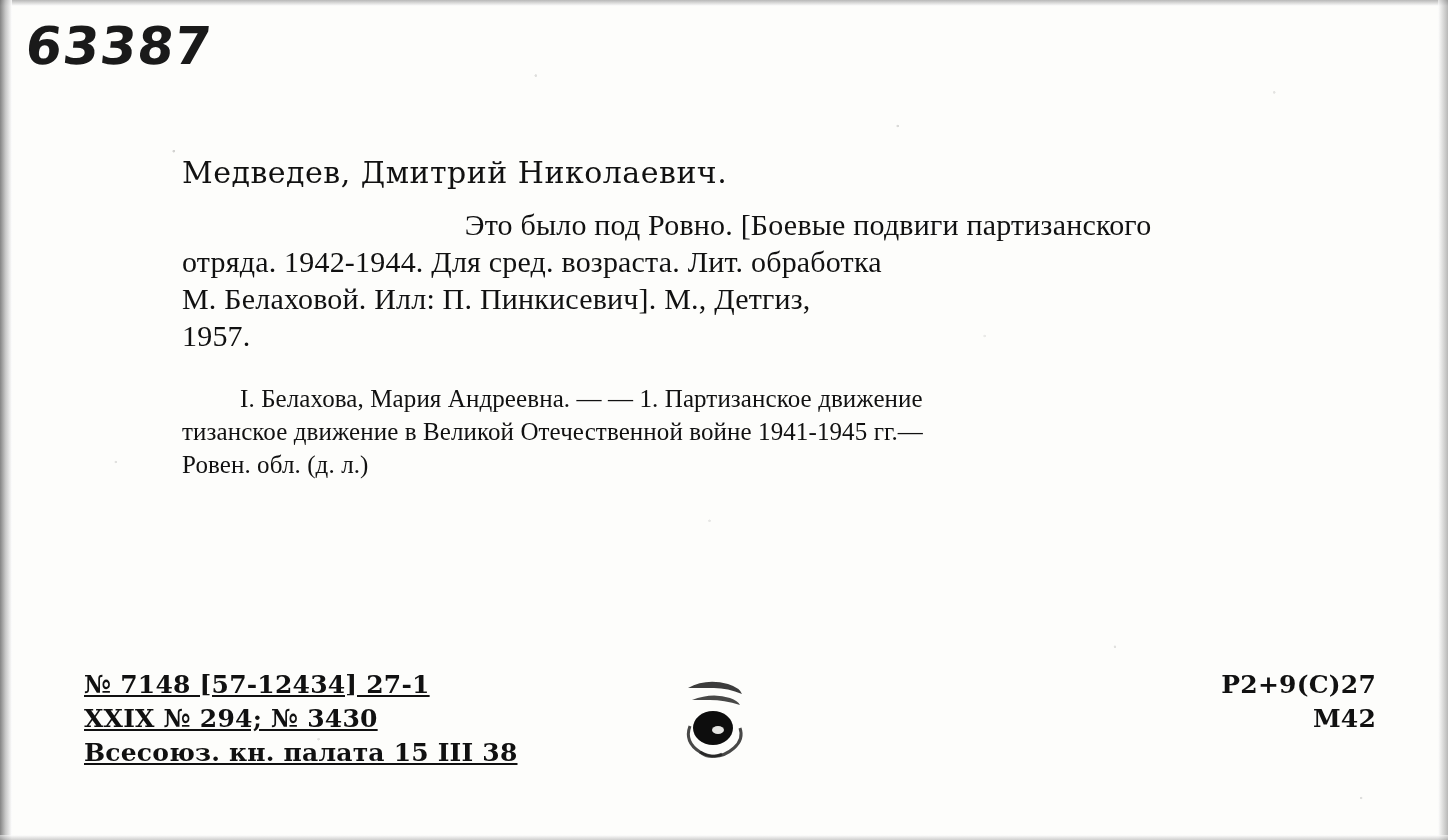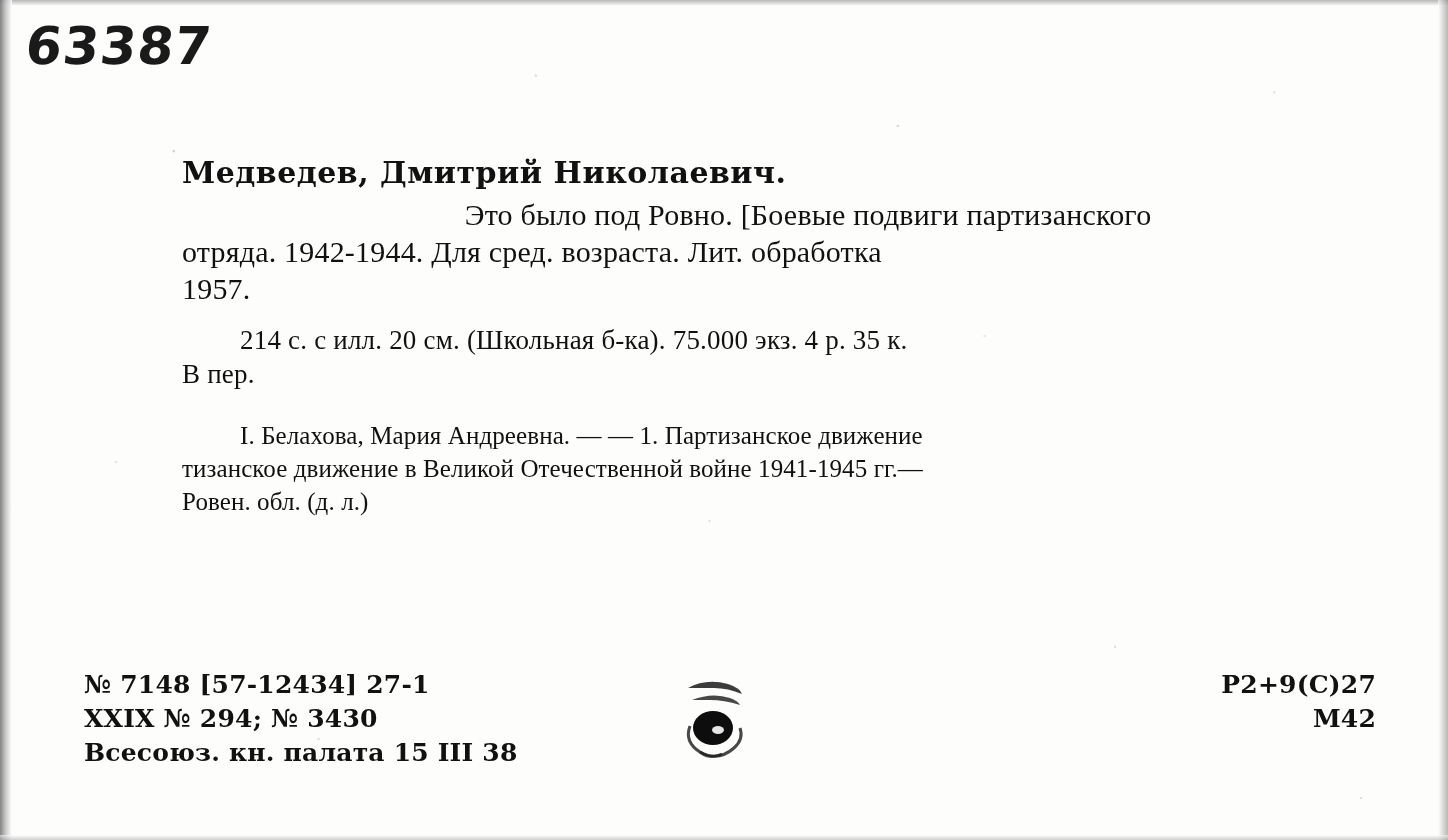--- a/index.html
+++ b/index.html
@@ -80,24 +80,24 @@
   
   #entry {
     position: absolute;
     left: 182px;
     top: 155px;
     width: 1200px;
   }
 
   .author {
     font-family: "DejaVu Serif", serif;
-    font-weight: 700;
+    font-weight: 400;
     font-size: 30px;
     letter-spacing: 0.5px;
-    margin-bottom: 6px;
+    margin-bottom: 16px;
     white-space: nowrap;
   }
 
   .title-block {
     font-size: 30px;
     line-height: 37px;
     letter-spacing: 0.2px;
   }
   .title-block .ln {
     white-space: nowrap;
@@ -129,21 +129,21 @@
   #footer-left {
     position: absolute;
     left: 84px;
     top: 668px;
     font-family: "DejaVu Serif", serif;
     font-size: 25px;
     line-height: 34px;
     font-weight: 700;
     letter-spacing: 0.2px;
   }
-  #footer-left .ln { white-space: nowrap; }
+  #footer-left .ln { white-space: nowrap; text-decoration: underline; }
 
   #footer-right {
     position: absolute;
     right: 72px;
     top: 668px;
     text-align: right;
     font-family: "DejaVu Serif", serif;
     font-size: 25px;
     line-height: 34px;
     font-weight: 700;
@@ -182,27 +182,24 @@
 
   <div id="accession">63387</div>
 
   <div id="entry">
 
     <div class="author">Медведев, Дмитрий Николаевич.</div>
 
     <div class="title-block">
       <div class="ln first">Это было под Ровно. [Боевые подвиги  партизанского</div>
       <div class="ln">отряда. 1942-1944. Для сред. возраста.  Лит. обработка</div>
+      <div class="ln">М. Белаховой. Илл:  П.  Пинкисевич].      М., Детгиз,</div>
       <div class="ln">1957.</div>
     </div>
 
-    <div class="phys-block">
-      <div class="ln first">214 с. с илл.    20 см.     (Школьная б-ка). 75.000 экз. 4 р. 35 к.</div>
-      <div class="ln">В пер.</div>
-    </div>
 
     <div class="tracings">
       <div class="ln first">I. Белахова, Мария Андреевна. — — 1. Партизанское движение</div>
       <div class="ln">тизанское движение в Великой Отечественной войне 1941-1945 гг.—</div>
       <div class="ln">Ровен. обл.  (д. л.)</div>
     </div>
 
   </div>
 
   <div id="footer-left">

